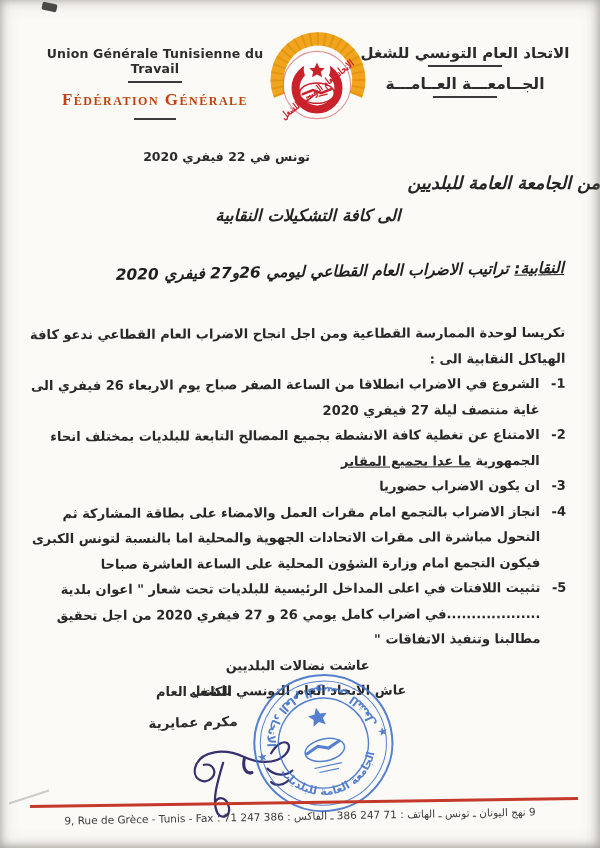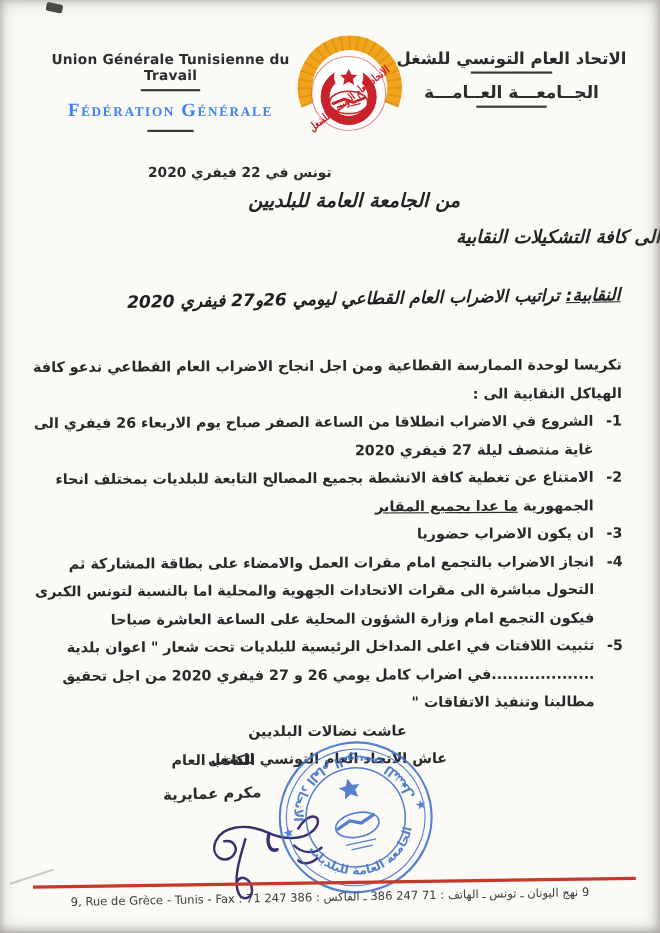--- a/index.html
+++ b/index.html
@@ -8,35 +8,35 @@
   .page::after{content:'';position:absolute;inset:0;pointer-events:none;z-index:9;
         box-shadow:inset 0 0 18px rgba(110,105,95,.30), inset -4px 0 8px rgba(95,90,85,.22),
                    inset 0 -3px 7px rgba(95,90,85,.18), inset 3px 0 6px rgba(110,105,95,.15);}
   .abs{position:absolute;}
   
   .hdr-left{left:30px;top:46px;width:250px;text-align:center;}
   .fr1{font-size:12.5px;font-weight:700;letter-spacing:.2px;color:#2d2d2d;}
   .rule{height:2px;background:#3a3a3a;margin:5px auto 7px;}
   .rule.r1{width:54px;}
   .fr2{font-family:"Liberation Serif",serif;font-variant:small-caps;font-weight:700;
-       font-size:17px;letter-spacing:1.5px;margin-top:6px;color:#3b82f6;}
+       font-size:17px;letter-spacing:1.5px;margin-top:6px;color:#c2410c;}
   .fr3{font-family:"Liberation Serif",serif;font-variant:small-caps;font-weight:700;
        font-size:15.5px;letter-spacing:1.5px;margin-top:3px;color:#222;}
   .rule.r2{width:42px;margin-top:8px;}
   
   .hdr-right{right:26px;top:44px;width:218px;text-align:center;font-weight:700;}
   .ar1{font-size:15px;}
   .rule.r3{width:74px;height:1.8px;margin:3px auto 8px;}
   .ar2{font-size:15.5px;}
   .ar3{font-size:15px;}
   .rule.r4{width:64px;height:1.8px;margin:3px auto 0;}
   
-  .date{left:126px;top:149px;width:184px;text-align:center;font-size:12.5px;font-weight:700;}
-  .from{left:44px;right:0;top:173px;text-align:center;font-style:italic;font-weight:700;font-size:17.5px;color:#242424;}
-  .to{left:16px;right:0;top:206px;text-align:right;font-style:italic;font-weight:700;font-size:16.5px;color:#242424;}
+  .date{left:126px;top:149px;width:184px;font-size:12.5px;font-weight:700;}
+  .from{left:44px;right:0;top:173px;text-align:right;font-style:italic;font-weight:700;font-size:17.5px;color:#242424;}
+  .to{left:16px;right:0;top:206px;text-align:center;font-style:italic;font-weight:700;font-size:16.5px;color:#242424;}
   
   .subject{top:263px;left:40px;right:36px;text-align:right;font-style:italic;font-weight:700;
            font-size:15.5px;white-space:nowrap;transform:rotate(-0.9deg);color:#1f1f1f;}
   .subj-label{text-decoration:underline;}
   
   .body{top:321px;left:28px;right:34px;font-size:13px;font-weight:700;line-height:25.5px;
         text-align:right;transform:rotate(-0.25deg);color:#282828;}
   .item{display:flex;}
   .num{flex:0 0 26px;}
   .txt{flex:1;}

